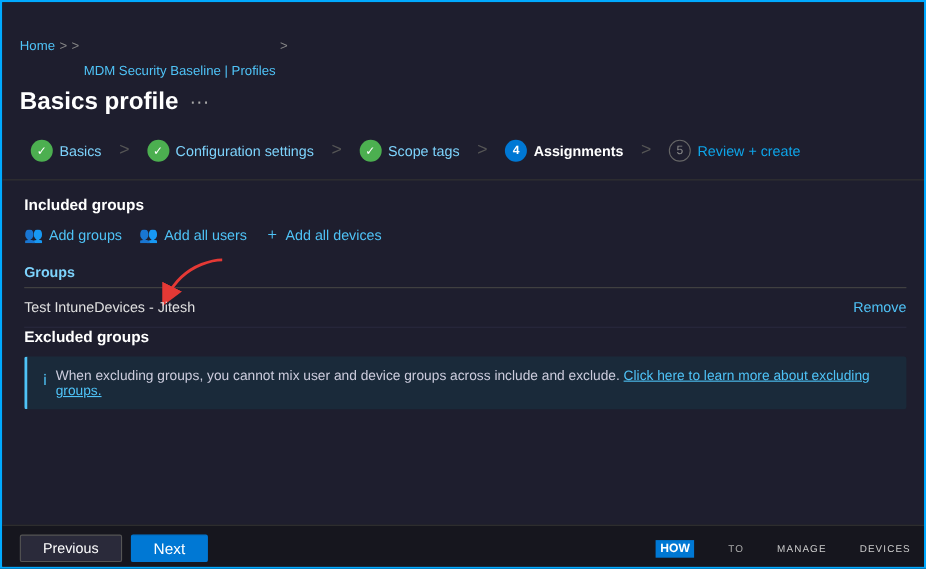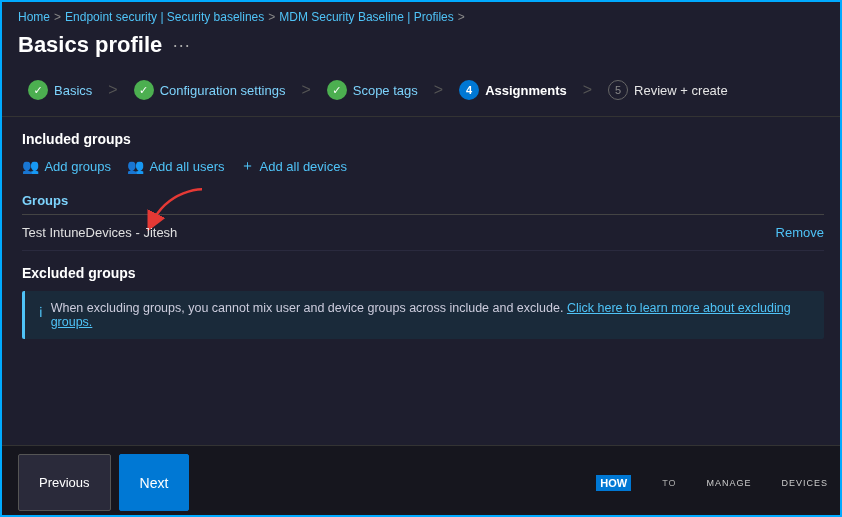--- a/index.html
+++ b/index.html
@@ -23,21 +23,21 @@
     .breadcrumb {
       padding: 8px 16px 4px 16px;
       font-size: 12px;
       color: #4fc3f7;
       display: flex;
       align-items: center;
       gap: 4px;
     }
     .breadcrumb span.sep { color: #888; }
     .breadcrumb span.link { color: #4fc3f7; cursor: pointer; }
-    .breadcrumb span.active { color: #4fc3f7; }
+    .breadcrumb span.active { color: #4fc3f7; margin-top: 47px; }
 
     
     .page-header {
       padding: 4px 16px 10px 16px;
       display: flex;
       align-items: center;
       gap: 10px;
     }
     .page-title {
       font-size: 22px;
@@ -84,21 +84,21 @@
     .step.inactive .step-icon {
       width: 20px; height: 20px;
       background: transparent;
       border: 1px solid #666;
       border-radius: 50%;
       display: flex; align-items: center; justify-content: center;
       font-size: 11px; color: #888;
     }
     .step.active .step-label { color: #ffffff; font-weight: 700; }
     .step.completed .step-label { color: #7dd3fc; }
-    .step.inactive .step-label { color: #e5e5e5; text-align: right; }
+    .step.inactive .step-label { color: #0ea5e9; text-align: right; }
     .step-sep {
       color: #555;
       font-size: 16px;
       padding: 0 2px;
     }
 
     
     .main-content {
       flex: 1;
       padding: 14px 20px;
@@ -166,21 +166,20 @@
       width: 70px;
       height: 50px;
       pointer-events: none;
     }
 
     
     .excluded-title {
       font-size: 14px;
       font-weight: 600;
       color: #ffffff;
-      margin-top: 14px;
       margin-bottom: 10px;
     }
     .info-box {
       background: #1a2a3a;
       border-left: 3px solid #4fc3f7;
       padding: 10px 14px;
       font-size: 12.5px;
       color: #ccd;
       display: flex;
       align-items: flex-start;
@@ -207,21 +206,21 @@
       background: #16161e;
       border-top: 1px solid #333;
       gap: 8px;
       justify-content: space-between;
     }
     .footer-left { display: flex; gap: 8px; }
     .btn-prev {
       background: #2a2a3a;
       border: 1px solid #555;
       color: #ffffff;
-      padding: 20px 20px;
+      padding: 4px 20px;
       font-size: 13px;
       cursor: pointer;
       border-radius: 2px;
     }
     .btn-next {
       background: #0078d4;
       border: 1px solid #0078d4;
       color: #ffffff;
       padding: 0 20px;
       font-size: 14px;
@@ -240,21 +239,20 @@
     .logo-devices { color: #ccc; font-size: 9px; letter-spacing: 1px; }
   </style>
 </head>
 <body>
 
 <div class="container">
 
   <div class="breadcrumb">
     <span class="link">Home</span>
     <span class="sep"> &gt; </span>
-    <span class="link">Endpoint security | Security baselines</span>
     <span class="sep"> &gt; </span>
     <span class="active">MDM Security Baseline | Profiles</span>
     <span class="sep"> &gt; </span>
   </div>
 
   <div class="page-header">
     <span class="page-title">Basics profile</span>
     <span class="page-menu-icon">···</span>
   </div>
 

